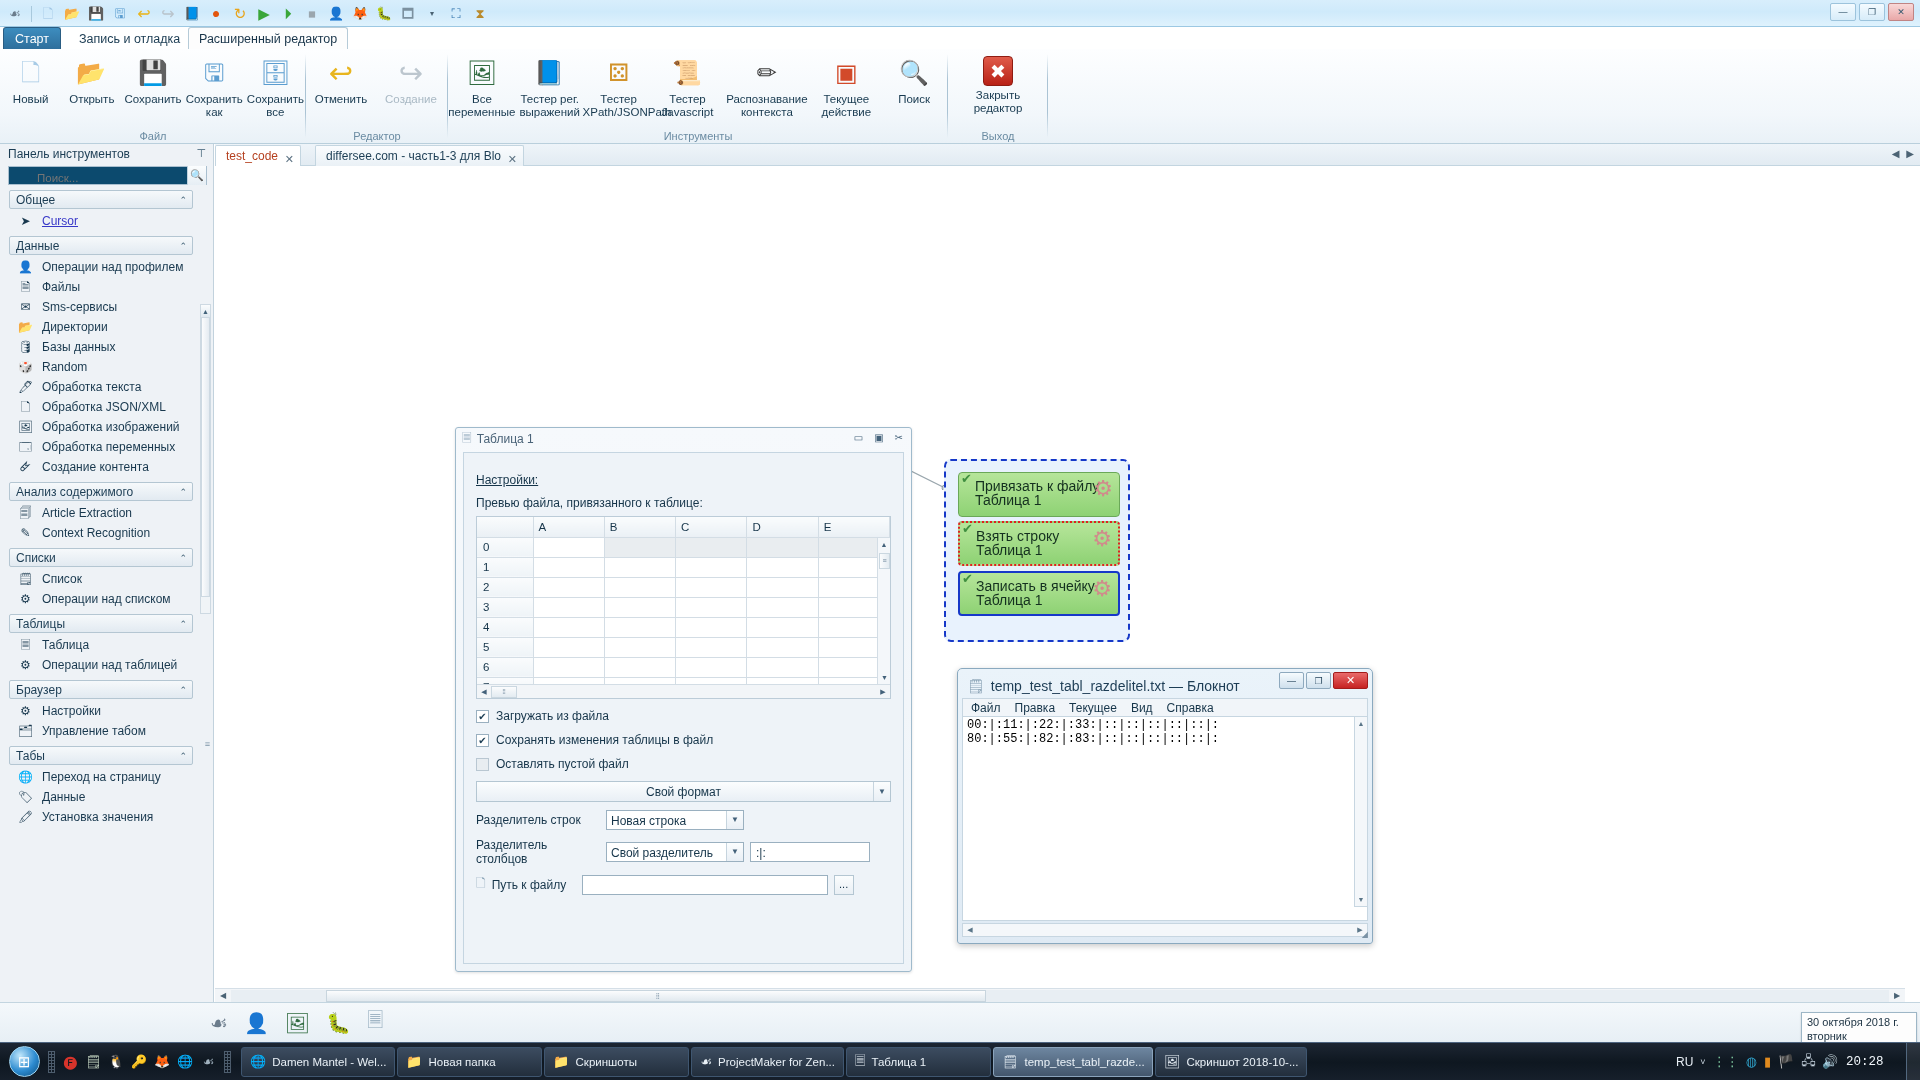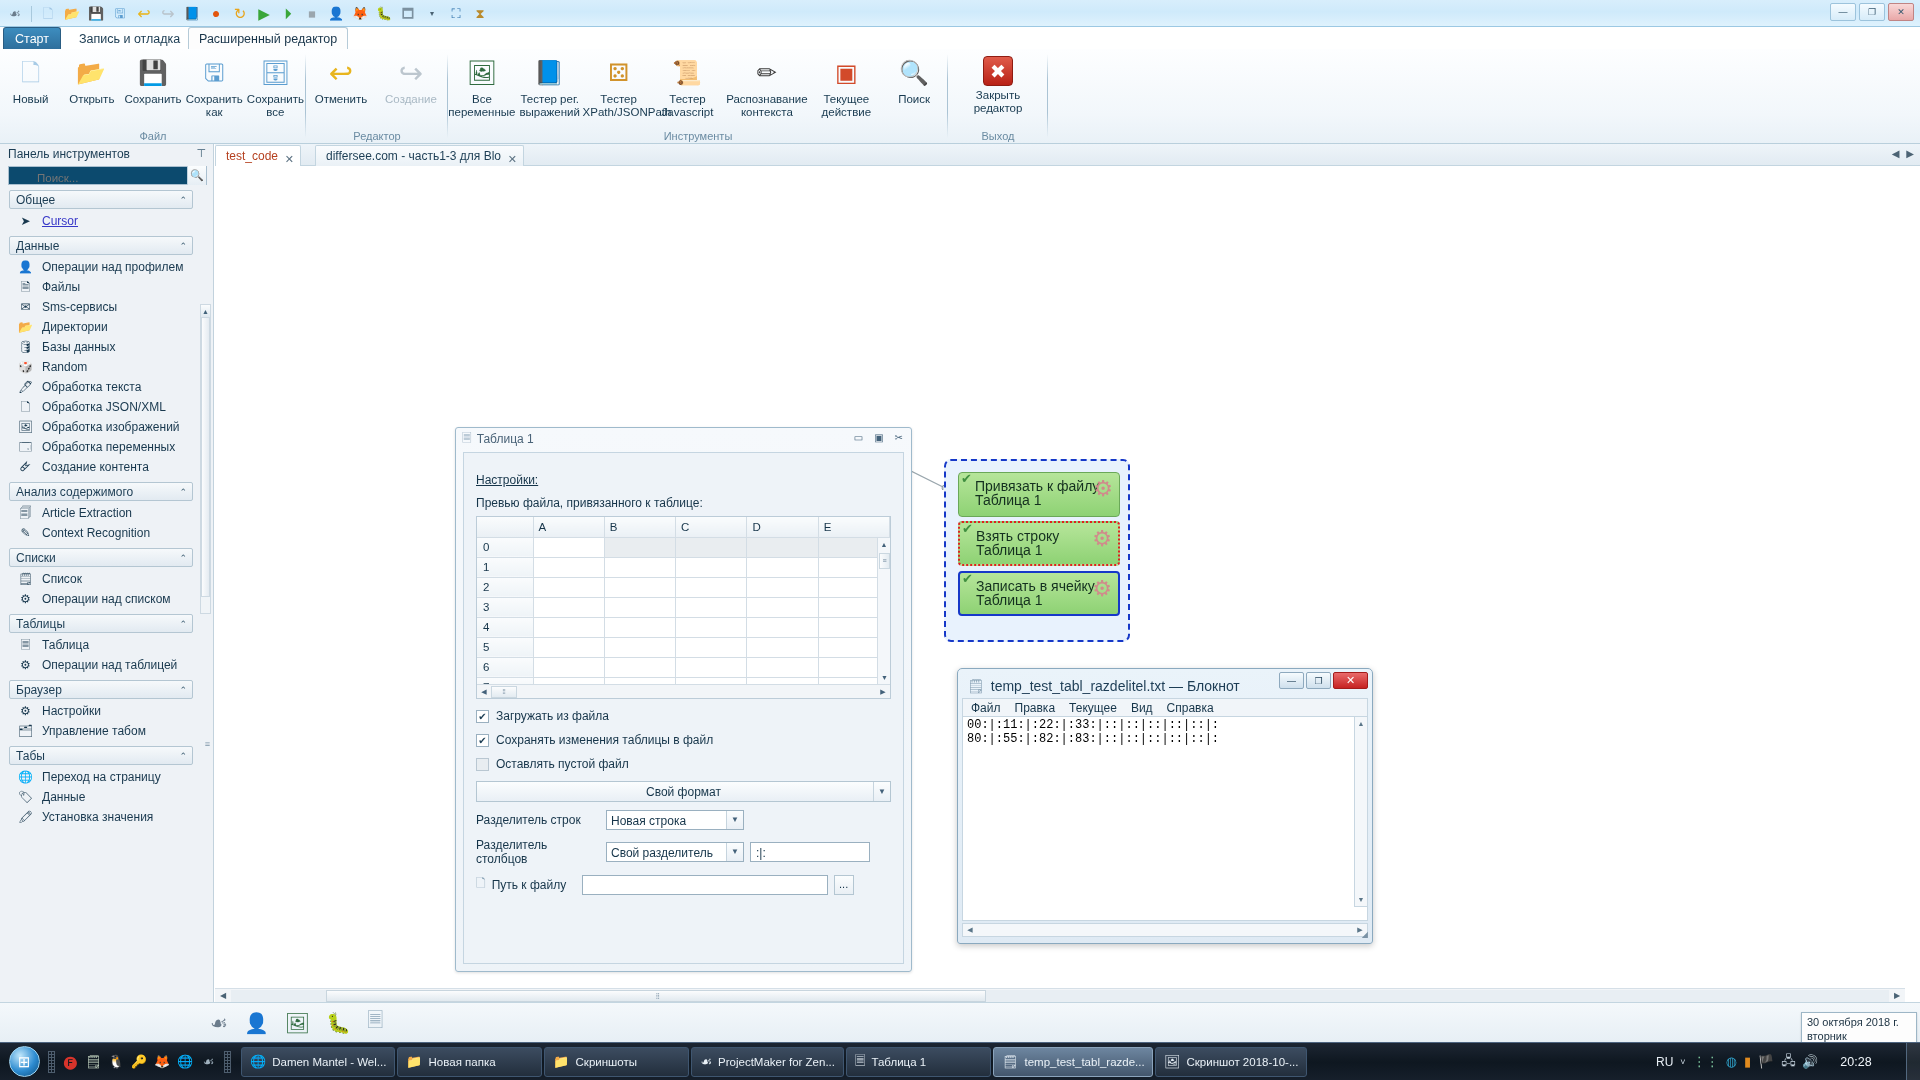--- a/index.html
+++ b/index.html
@@ -389,24 +389,24 @@
   #tbtasks { display:flex; align-items:center; gap:2px; margin-left:10px; }
   .tbtn {
     height:30px; min-width:145px; max-width:160px; padding:0 8px;
     border:1px solid #3f5670; border-radius:3px;
     background:linear-gradient(to bottom,#3c4c60,#222e3c);
     display:flex; align-items:center; gap:6px;
     font-size:11.5px; color:#eaf1f7; overflow:hidden; white-space:nowrap;
   }
   .tbtn.active { background:linear-gradient(to bottom,#6d86a0,#43566c); border-color:#8ba4bc; }
   .tbtn .ti { font-size:13px; }
-  #tray { margin-left:auto; display:flex; align-items:center; gap:7px; padding-right:20px; }
+  #tray { margin-left:auto; display:flex; align-items:center; gap:7px; padding-right:0; }
   #tray .lang { font-size:12px; color:#e7eef5; }
   #tray .ti { font-size:13px; }
-  #clock { width:60px; text-align:center; font-size:12.5px; color:#f0f5fa; }
+  #clock { width:60px; text-align:left; font-size:12.5px; color:#f0f5fa;font-family:Liberation Mono, monospace; }
   #showdesk { width:14px; height:38px; border-left:1px solid #52687f; background:rgba(255,255,255,.08); }
 </style>
 </head>
 <body>
 
 <div id="titlebar">
   <div class="win-btns">
     <div class="win-btn">—</div>
     <div class="win-btn">❐</div>
     <div class="win-btn close">✕</div>

